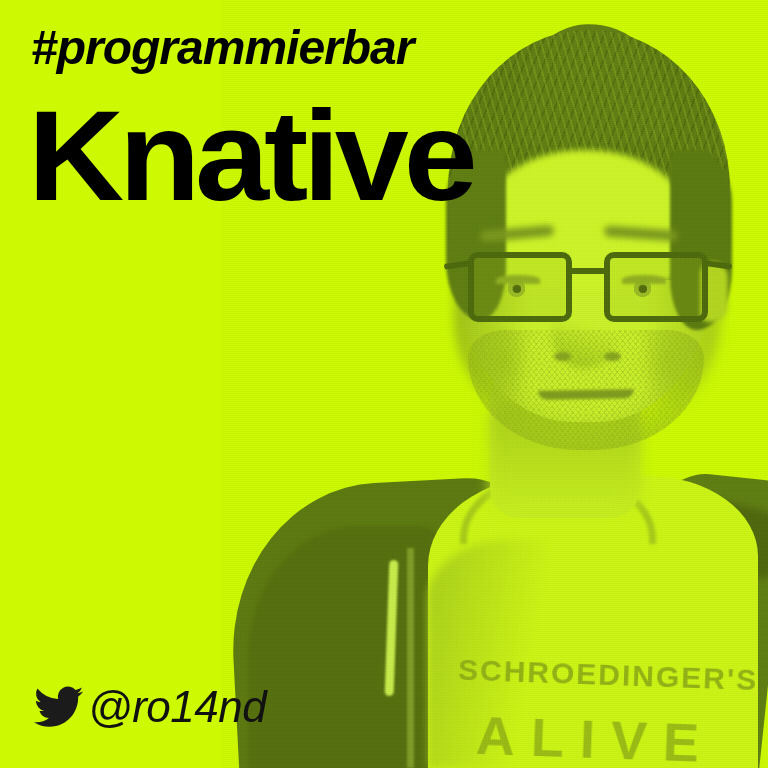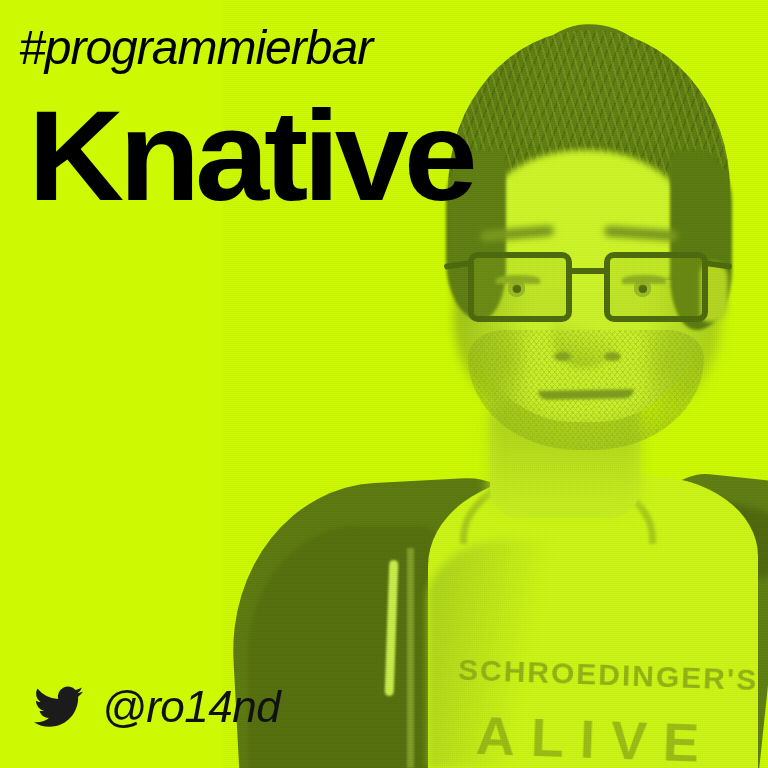--- a/index.html
+++ b/index.html
@@ -445,24 +445,24 @@
     pointer-events: none;
     opacity: .20;
     background-image:
       repeating-linear-gradient(0deg, rgba(0,0,0,.10) 0 1px, rgba(255,255,255,.06) 1px 2px),
       repeating-linear-gradient(90deg, rgba(0,0,0,.08) 0 1px, rgba(255,255,255,.05) 1px 2px);
   }
 
   
   .hashtag {
     position: absolute;
-    left: 19px;
+    left: 31px;
     top: 24px;
     font-size: 48px;
-    font-weight: 400;
+    font-weight: 700;
     font-style: italic;
     letter-spacing: -1px;
     color: #000;
     line-height: 1;
     white-space: nowrap;
   }
   .title {
     position: absolute;
     left: 28px;
     top: 92px;
@@ -486,21 +486,20 @@
     color: #111;
     line-height: 1;
     white-space: nowrap;
   }
   .handle-row {
     position: absolute;
     left: 30px;
     top: 682px;
     display: flex;
     align-items: center;
-    gap: 14px;
   }
   .tw-icon { width: 58px; height: 50px; display: block; }
   .handle {
     font-size: 44px;
     font-style: italic;
     font-weight: 400;
     letter-spacing: -.5px;
     color: #111;
     line-height: 1;
     white-space: nowrap;

